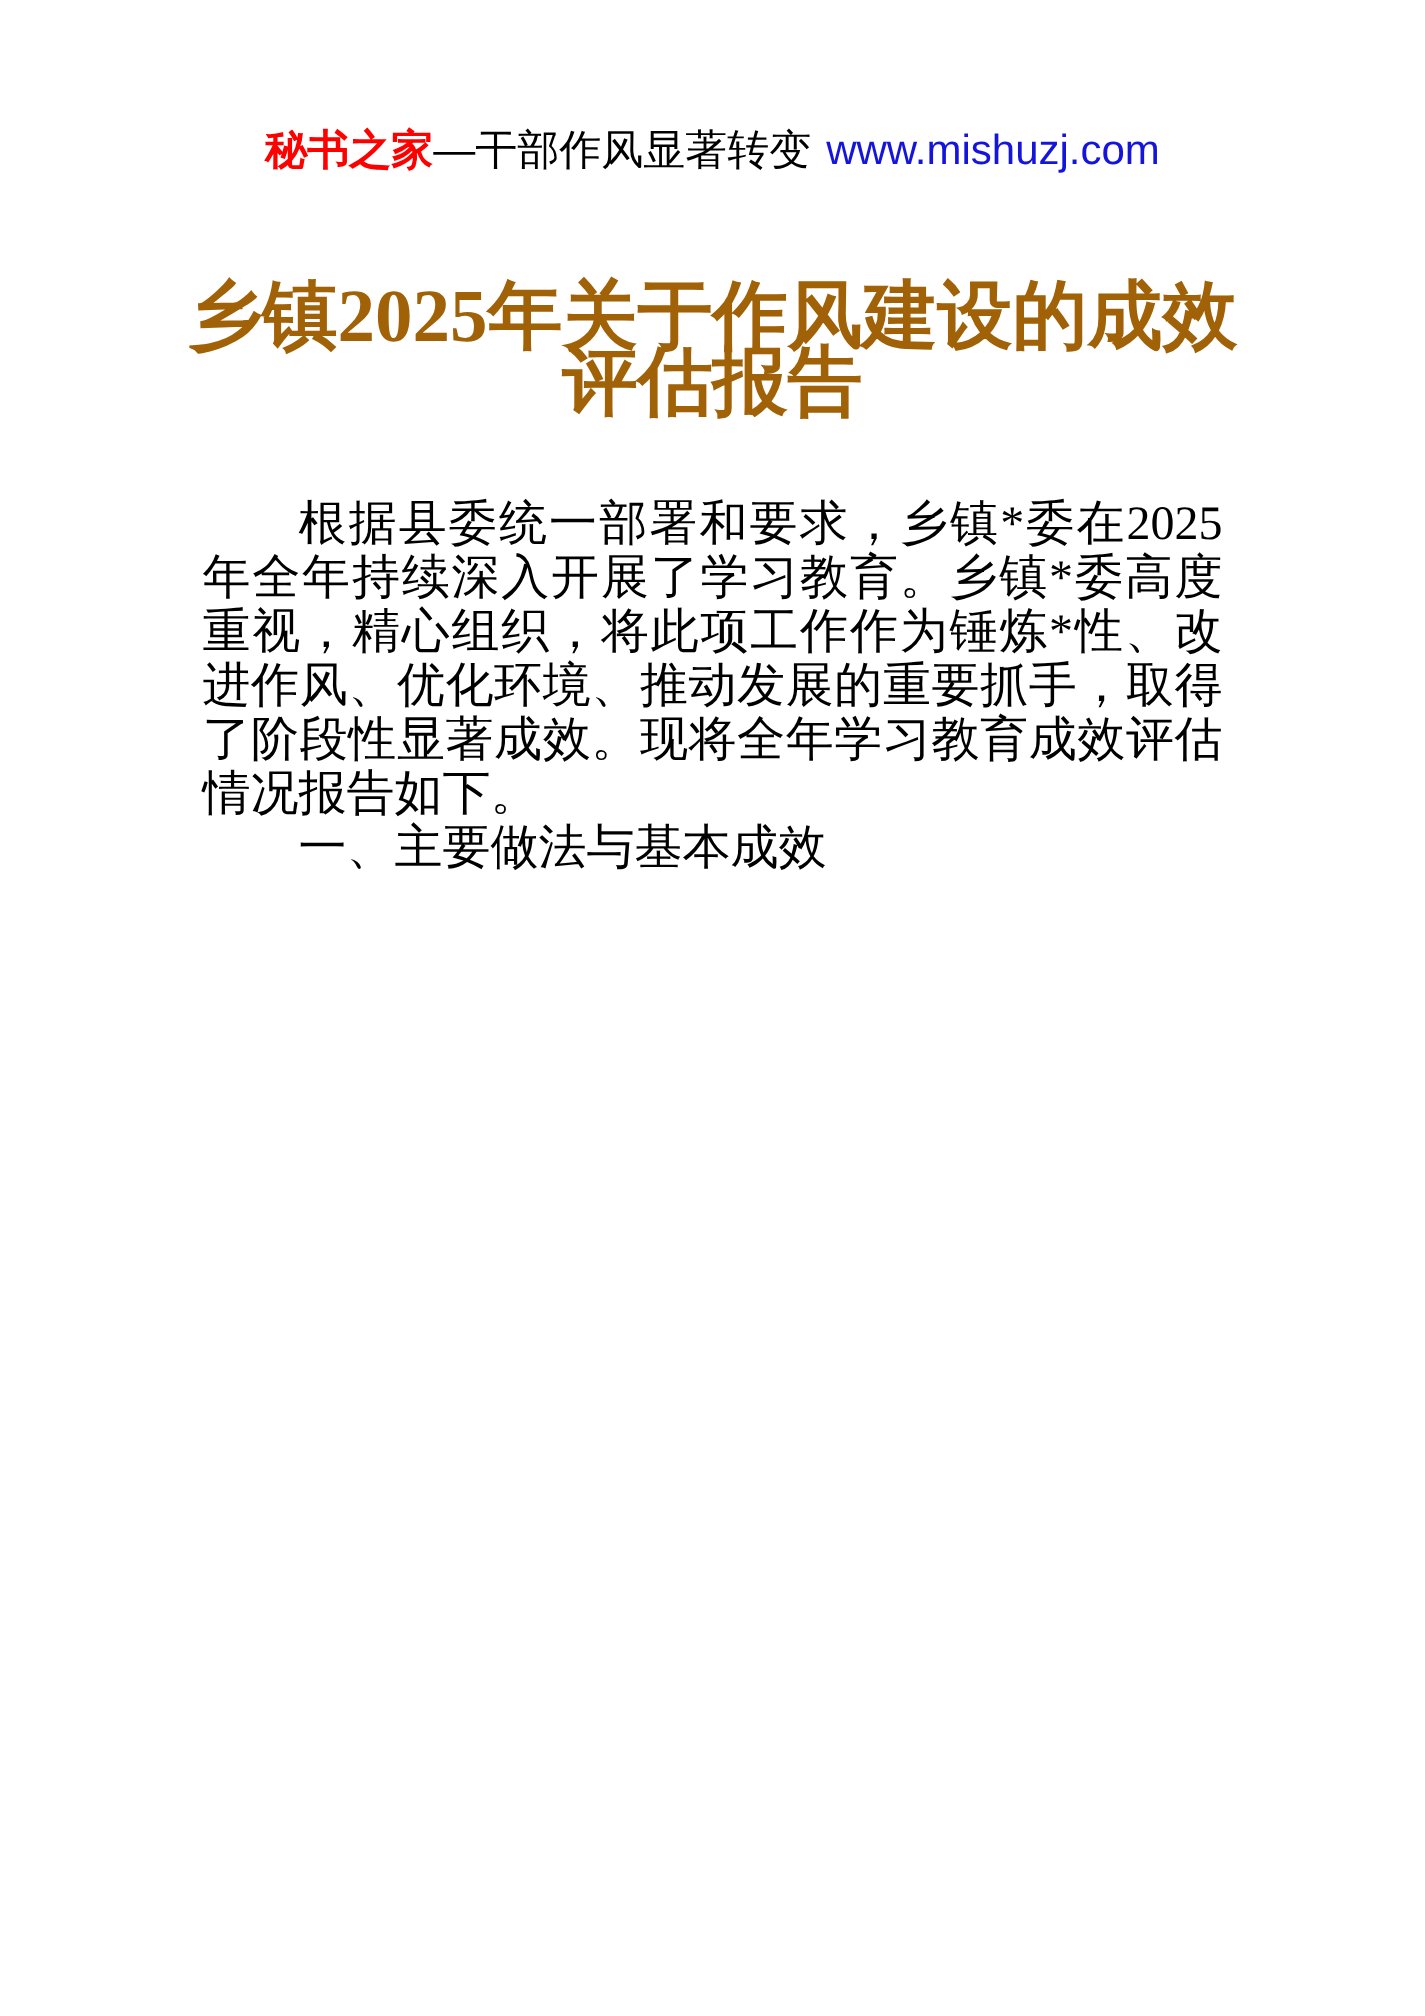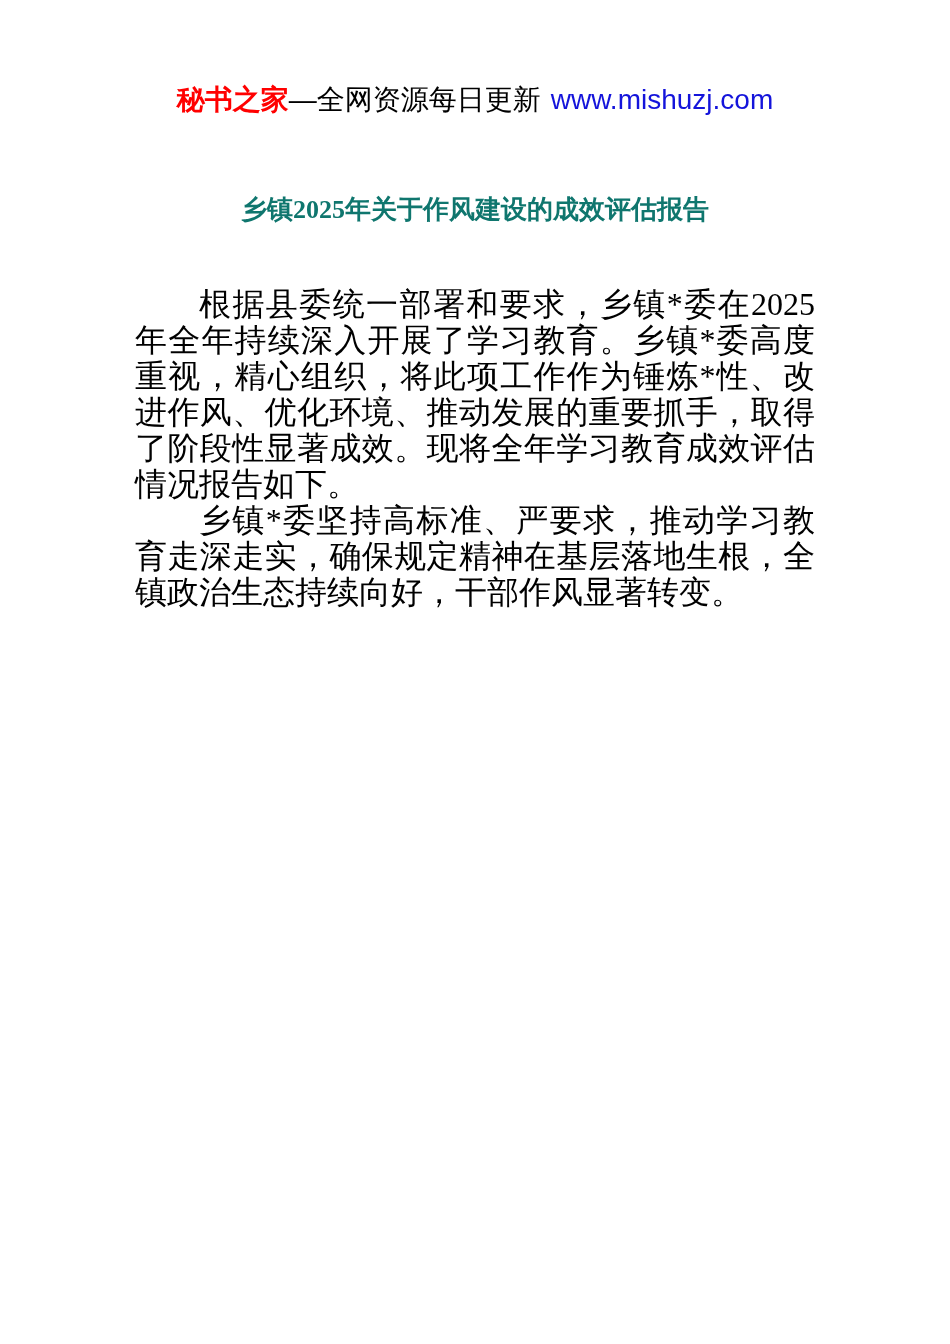--- a/index.html
+++ b/index.html
@@ -39,24 +39,24 @@
   }
   .site-header .url {
     color: #1414db;
     margin-left: 10px;
     font-weight: normal;
     text-align: center;
   }
   .doc-title {
     margin: 72px 120px 0 120px;
     text-align: center;
-    font-size: 26px;
+    font-size: 50px;
     line-height: 44px;
     font-weight: bold;
-    color: #0f766e;
+    color: #a16207;
     font-family: "Liberation Serif", serif;
     letter-spacing: 0;
   }
   .doc-body {
     margin: 54px 135px 0 135px;
     font-size: 32px;
     line-height: 36px;
     text-align: justify;
     text-justify: inter-ideograph;
     color: #000000;
@@ -67,23 +67,23 @@
     padding: 0;
     text-indent: 2em;
   }
 </style>
 </head>
 <body>
 
 <div class="page">
 
   <div class="site-header">
-    <span class="brand">秘书之家</span><span class="tagline">—全网资源每日更新</span><span class="url">www.mishuzj.com</span>
+    <span class="brand">秘书之家</span><span class="tagline">—干部作风显著转变</span><span class="url">www.mishuzj.com</span>
   </div>
 
   <h1 class="doc-title">乡镇2025年关于作风建设的成效评估报告</h1>
 
   <div class="doc-body">
     <p>根据县委统一部署和要求，乡镇*委在2025年全年持续深入开展了学习教育。乡镇*委高度重视，精心组织，将此项工作作为锤炼*性、改进作风、优化环境、推动发展的重要抓手，取得了阶段性显著成效。现将全年学习教育成效评估情况报告如下。</p>
-    <p>乡镇*委坚持高标准、严要求，推动学习教育走深走实，确保规定精神在基层落地生根，全镇政治生态持续向好，干部作风显著转变。</p>
+    <p>一、主要做法与基本成效</p>
   </div>
 
 </div>
 
 </body></html>

